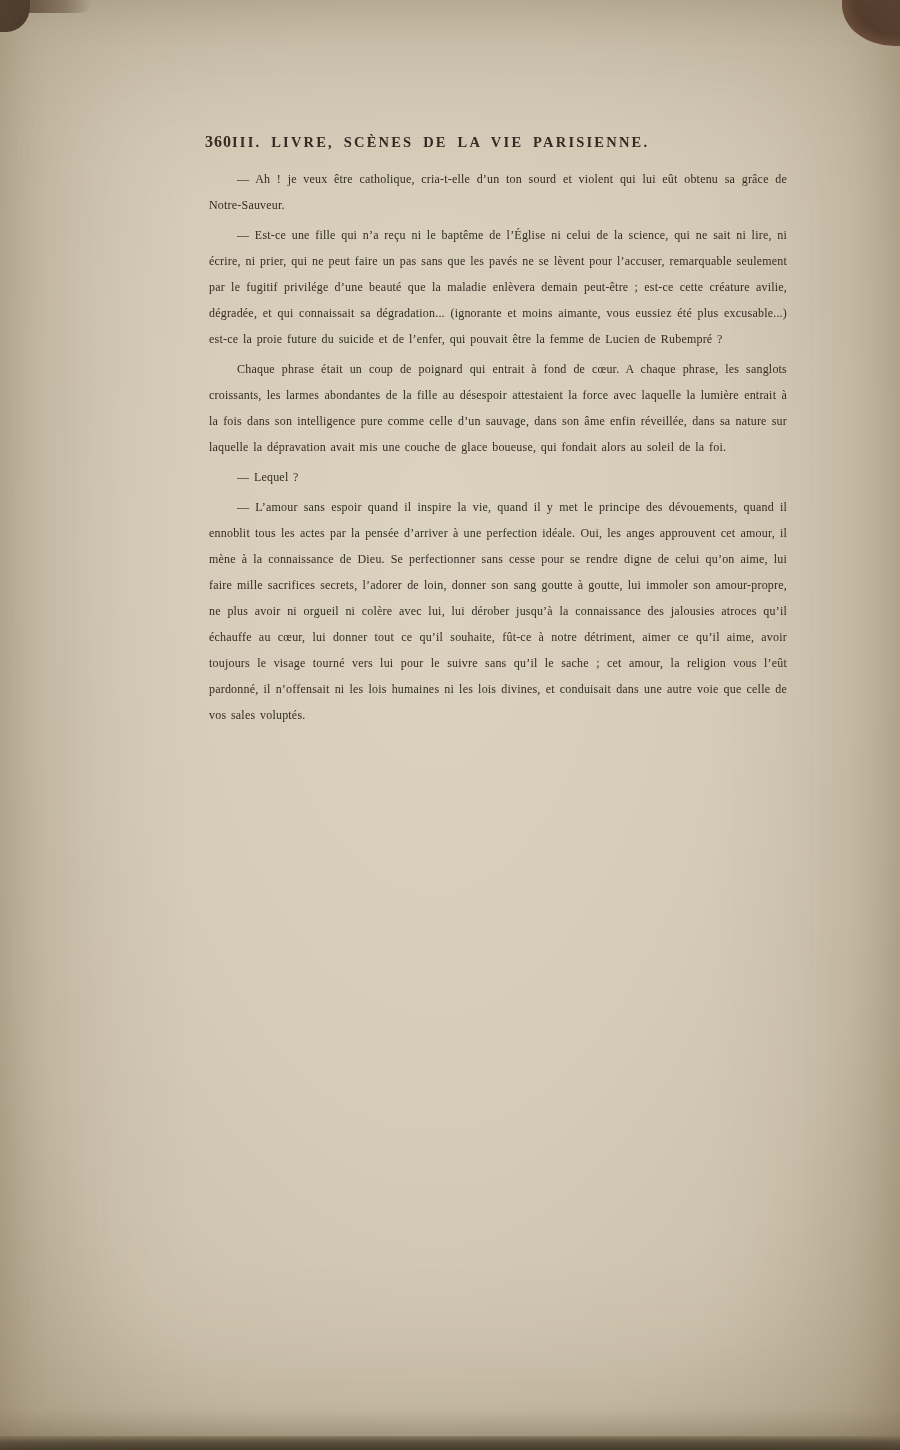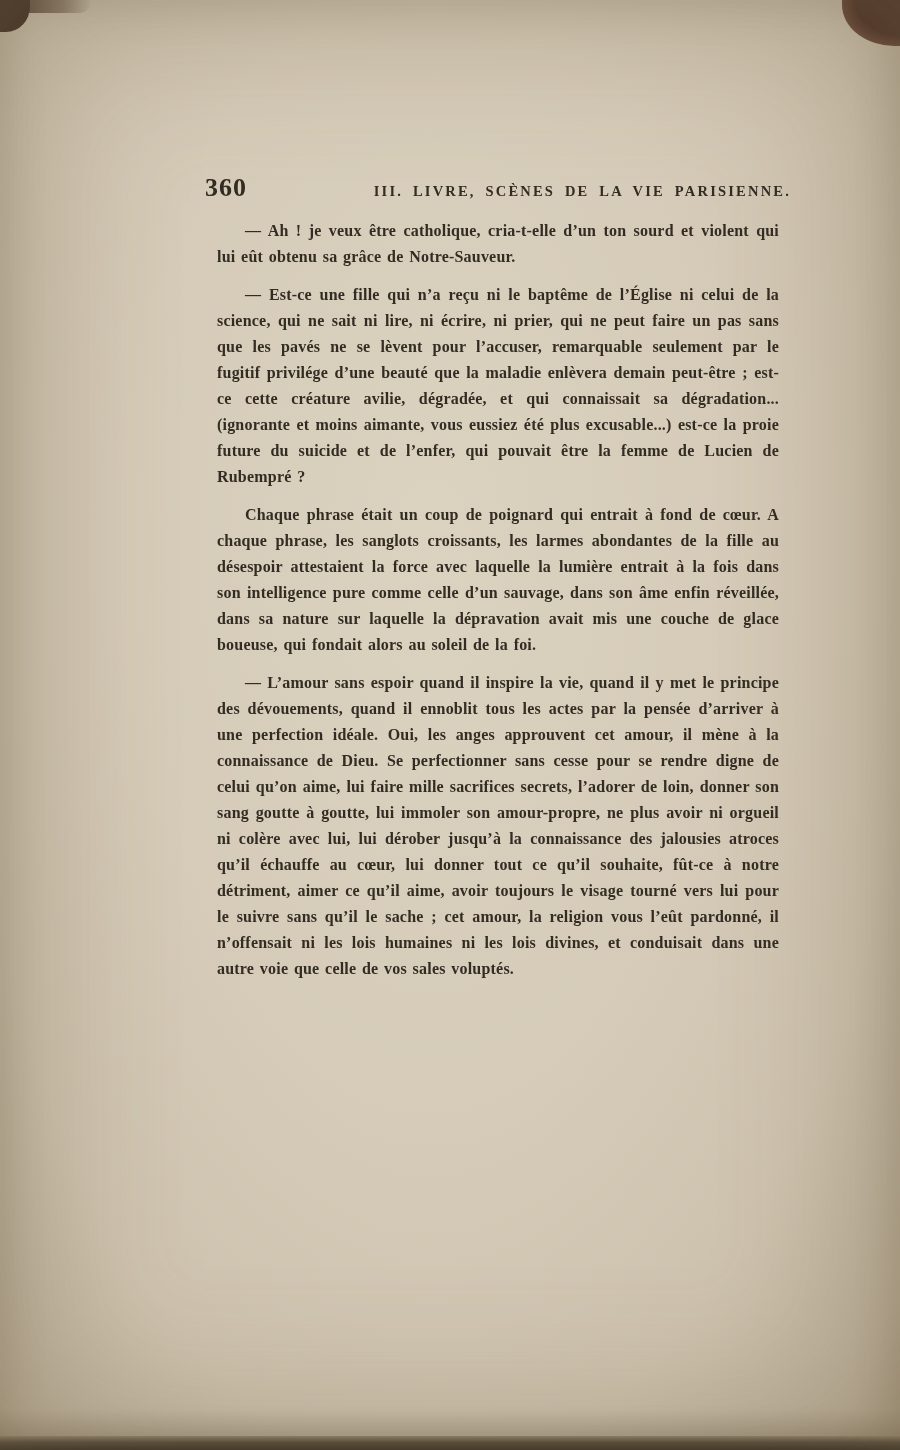--- a/index.html
+++ b/index.html
@@ -70,48 +70,46 @@
     left: 205px;
     top: 133px;
     width: 586px;
     color: #332c23;
   }
   .page-header {
     display: flex;
     align-items: baseline;
   }
   .pagenum {
-    font-size: 26px;
+    font-size: 16px;
     font-weight: bold;
     letter-spacing: 1px;
     flex: 0 0 auto;
-    margin-top: 40px;
   }
   .running {
     flex: 1 1 auto;
-    text-align: right;
+    text-align: left;
     font-size: 14.5px;
     font-weight: bold;
     letter-spacing: 2.2px;
     word-spacing: 4px;
     white-space: nowrap;
   }
   .text-block {
     margin-top: 15px;
   }
   .para {
-    margin: 12px;
-    font-size: 16px;
+    margin: 4px;
+    font-size: 12px;
     line-height: 26px;
     letter-spacing: 0.2px;
     word-spacing: 1.5px;
     text-align: justify;
     text-indent: 28px;
     hyphens: auto;
-    font-weight: bold;
     -webkit-hyphens: auto;
   }
 </style>
 </head>
 <body>
 
 <div class="scan">
 
   <div class="artifact art-top-left-strip"></div>
   <div class="artifact art-top-left-blob"></div>
@@ -122,17 +120,18 @@
   <div class="content">
     <div class="page-header">
       <span class="pagenum">360</span>
       <span class="running">III. LIVRE, SCÈNES DE LA VIE PARISIENNE.</span>
     </div>
 
     <div class="text-block">
         <p class="para">— Ah ! je veux être catholique, cria-t-elle d’un ton sourd et violent qui lui eût obtenu sa grâce de Notre-Sauveur.</p>
         <p class="para">— Est-ce une fille qui n’a reçu ni le baptême de l’Église ni celui de la science, qui ne sait ni lire, ni écrire, ni prier, qui ne peut faire un pas sans que les pavés ne se lèvent pour l’accuser, remarquable seulement par le fugitif privilége d’une beauté que la maladie enlèvera demain peut-être ; est-ce cette créature avilie, dégradée, et qui connaissait sa dégradation... (ignorante et moins aimante, vous eussiez été plus excusable...) est-ce la proie future du suicide et de l’enfer, qui pouvait être la femme de Lucien de Rubempré ?</p>
         <p class="para">Chaque phrase était un coup de poignard qui entrait à fond de cœur. A chaque phrase, les sanglots croissants, les larmes abondantes de la fille au désespoir attestaient la force avec laquelle la lumière entrait à la fois dans son intelligence pure comme celle d’un sauvage, dans son âme enfin réveillée, dans sa nature sur laquelle la dépravation avait mis une couche de glace boueuse, qui fondait alors au soleil de la foi.</p>
+        <p class="para">— Lequel ?</p>
         <p class="para">— L’amour sans espoir quand il inspire la vie, quand il y met le principe des dévouements, quand il ennoblit tous les actes par la pensée d’arriver à une perfection idéale. Oui, les anges approuvent cet amour, il mène à la connaissance de Dieu. Se perfectionner sans cesse pour se rendre digne de celui qu’on aime, lui faire mille sacrifices secrets, l’adorer de loin, donner son sang goutte à goutte, lui immoler son amour-propre, ne plus avoir ni orgueil ni colère avec lui, lui dérober jusqu’à la connaissance des jalousies atroces qu’il échauffe au cœur, lui donner tout ce qu’il souhaite, fût-ce à notre détriment, aimer ce qu’il aime, avoir toujours le visage tourné vers lui pour le suivre sans qu’il le sache ; cet amour, la religion vous l’eût pardonné, il n’offensait ni les lois humaines ni les lois divines, et conduisait dans une autre voie que celle de vos sales voluptés.</p>
       </div>
   </div>
 
 </div>
 
 </body></html>

